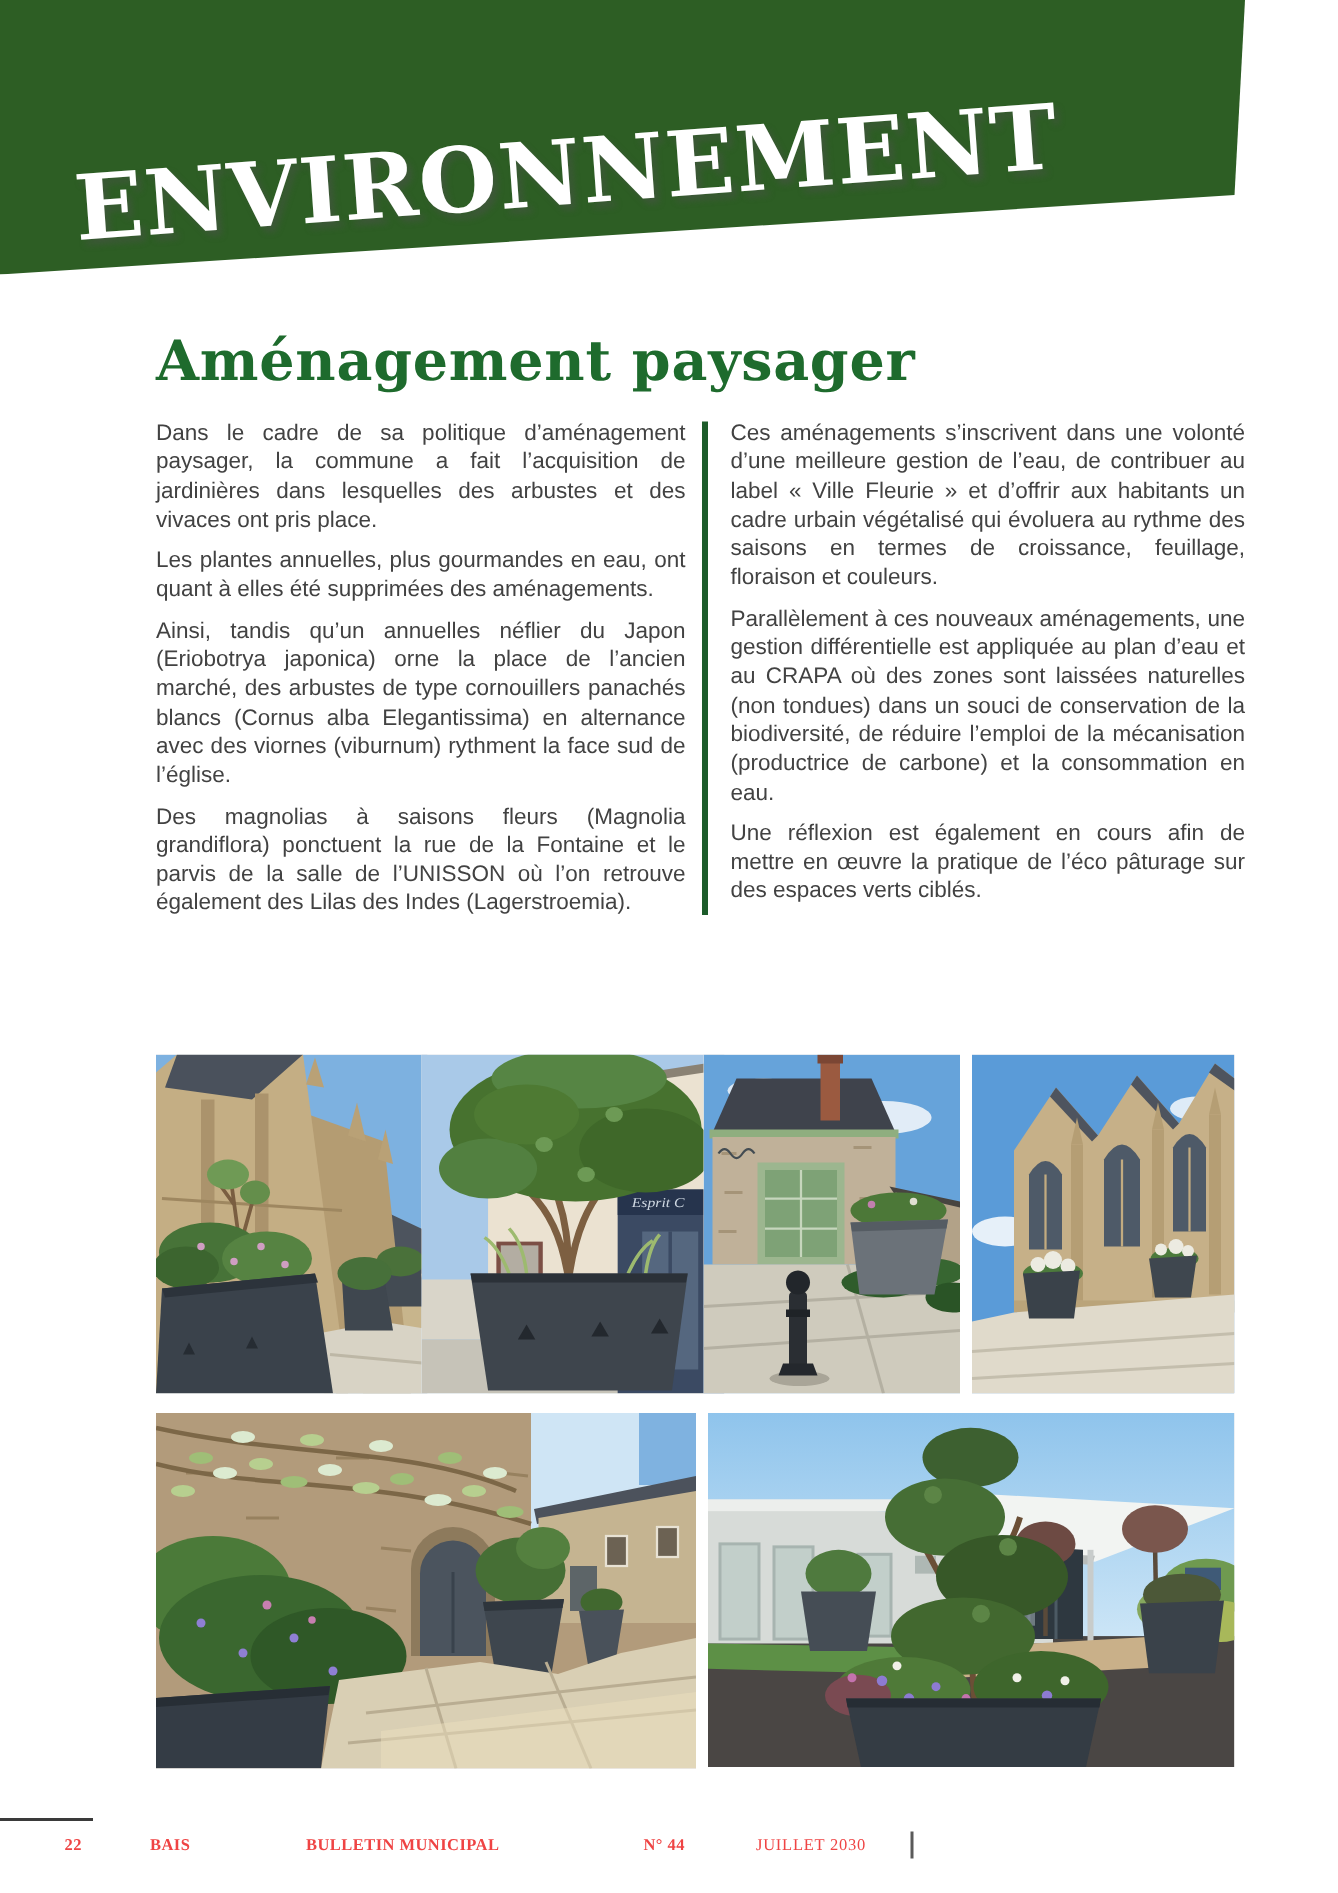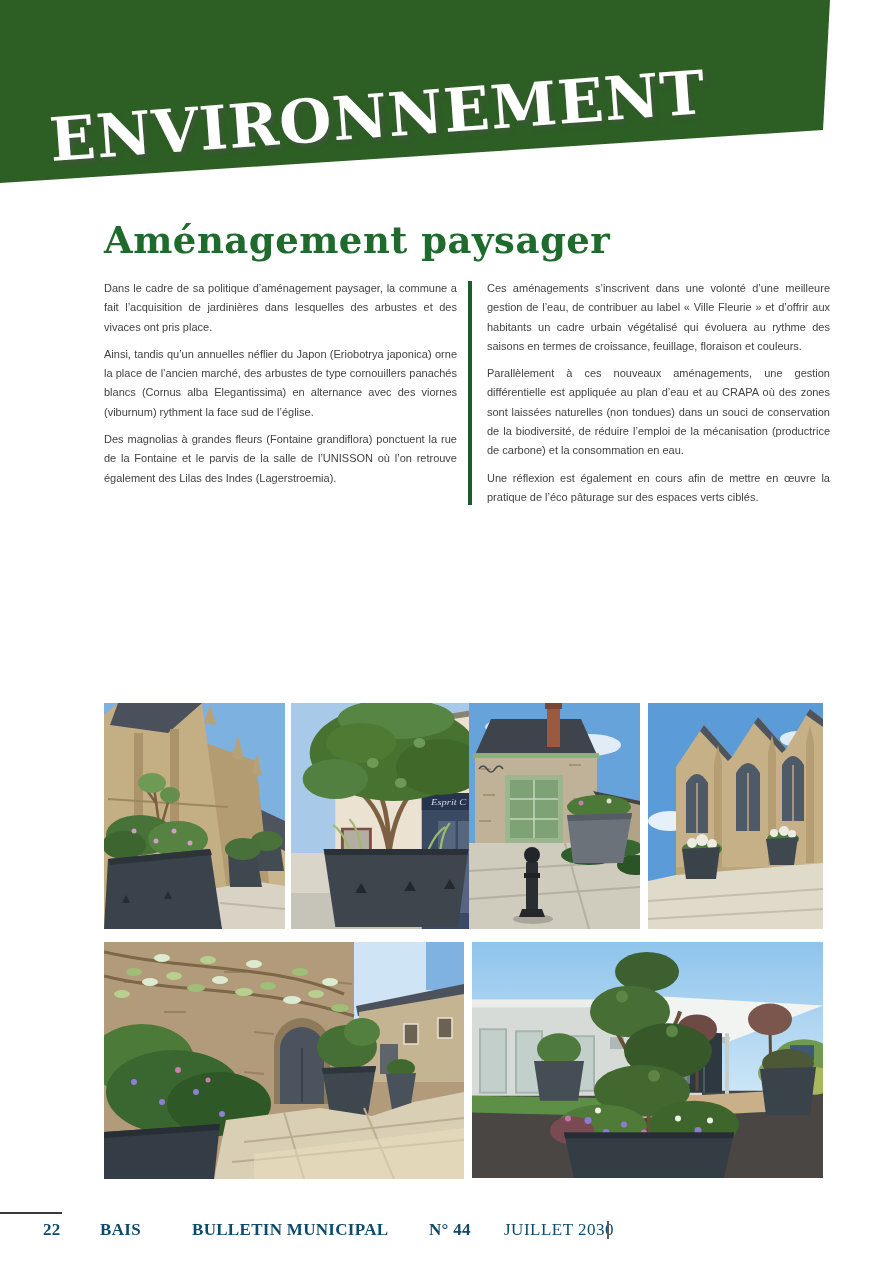--- a/index.html
+++ b/index.html
@@ -14,60 +14,61 @@
   .banner-word{position:absolute;left:52px;top:110px;margin:0;white-space:nowrap;
                font-family:"DejaVu Serif","Liberation Serif",serif;font-weight:bold;font-size:60px;line-height:60px;
                color:#ffffff;letter-spacing:1px;transform:rotate(-4.2deg);transform-origin:0 100%;
                text-shadow:3px 4px 4px rgba(80,80,80,.45);}
 
   
   .article-title{position:absolute;left:104px;top:218px;margin:0;
                  font-family:"DejaVu Serif","Liberation Serif",serif;font-weight:bold;font-size:37px;line-height:44px;
                  color:#1e6b2d;letter-spacing:.5px;text-align:right;}
   .columns{position:absolute;left:104px;top:279px;width:726px;display:flex;align-items:stretch;}
-  .col{font-size:11px;line-height:19.3px;color:#424242;text-align:justify;}
+  .col{font-size:15px;line-height:19.3px;color:#424242;text-align:justify;}
   .col p{margin:0 0 8px;}
   .col p:last-child{margin-bottom:0;}
   .col-left{width:353px;}
   .col-divider{width:4px;background:#1d5c2a;margin:2px 15px 2px 11px;}
   .col-right{flex:1;}
 
   
   figure.ph{position:absolute;margin:0;overflow:hidden;background:#eee;}
   figure.ph svg{display:block;width:100%;height:100%;}
 
   
   .footer-rule{position:absolute;left:0;top:1212px;width:62px;height:2px;background:#3a3a3a;}
   .footer-endmark{position:absolute;left:607px;top:1221px;width:2px;height:18px;background:#5a5a5a;}
   .fitem{position:absolute;top:1219px;margin:0;font-family:"Liberation Serif",serif;font-weight:bold;
-         font-size:17px;line-height:22px;color:#0c4a6e;letter-spacing:.3px;}
+         font-size:11px;line-height:22px;color:#ef4444;letter-spacing:.3px;}
   .fitem.light{font-weight:normal;letter-spacing:.5px;}
   .f-page{left:43px;}
   .f-commune{left:100px;}
-  .f-bulletin{left:192px;}
+  .f-bulletin{left:204px;}
   .f-issue{left:429px;}
   .f-date{left:504px;}
 </style>
 </head>
 <body>
 
 <div class="page">
 
   <header class="banner">
     <div class="banner-bg"></div>
     <h1 class="banner-word">ENVIRONNEMENT</h1>
   </header>
 
   <h2 class="article-title">Aménagement paysager</h2>
 
   <section class="columns">
     <div class="col col-left">
       <p>Dans le cadre de sa politique d’aménagement paysager, la commune a fait l’acquisition de jardinières dans lesquelles des arbustes et des vivaces ont pris place.</p>
+      <p>Les plantes annuelles, plus gourmandes en eau, ont quant à elles été supprimées des aménagements.</p>
       <p>Ainsi, tandis qu’un annuelles néflier du Japon (Eriobotrya japonica) orne la place de l’ancien marché, des arbustes de type cornouillers panachés blancs (Cornus alba Elegantissima) en alternance avec des viornes (viburnum) rythment la face sud de l’église.</p>
-      <p>Des magnolias à grandes fleurs (Fontaine grandiflora) ponctuent la rue de la Fontaine et le parvis de la salle de l’UNISSON où l’on retrouve également des Lilas des Indes (Lagerstroemia).</p>
+      <p>Des magnolias à saisons fleurs (Magnolia grandiflora) ponctuent la rue de la Fontaine et le parvis de la salle de l’UNISSON où l’on retrouve également des Lilas des Indes (Lagerstroemia).</p>
     </div>
     <div class="col-divider"></div>
     <div class="col col-right">
       <p>Ces aménagements s’inscrivent dans une volonté d’une meilleure gestion de l’eau, de contribuer au label « Ville Fleurie » et d’offrir aux habitants un cadre urbain végétalisé qui évoluera au rythme des saisons en termes de croissance, feuillage, floraison et couleurs.</p>
       <p>Parallèlement à ces nouveaux aménagements, une gestion différentielle est appliquée au plan d’eau et au CRAPA où des zones sont laissées naturelles (non tondues) dans un souci de conservation de la biodiversité, de réduire l’emploi de la mécanisation (productrice de carbone) et la consommation en eau.</p>
       <p>Une réflexion est également en cours afin de mettre en œuvre la pratique de l’éco pâturage sur des espaces verts ciblés.</p>
     </div>
   </section>
 
   <figure class="ph" style="left:104px;top:703px;width:181px;height:226px" aria-label="Jardinières anthracite le long de la face sud de l’église">
@@ -100,21 +101,21 @@
         <circle cx="52" cy="138" r="2.5" fill="#cf9ec2"></circle>
       <circle cx="70" cy="128" r="2.5" fill="#cf9ec2"></circle>
         <circle cx="86" cy="140" r="2.5" fill="#cf9ec2"></circle>
       <polygon points="4,156 106,146 118,226 0,226" fill="#3a424b"></polygon>
       <polygon points="4,156 106,146 108,152 6,162" fill="#2c333b"></polygon>
       <path d="M22,192 l4,8 h-8 z" fill="#262c33"></path>
       <path d="M64,188 l4,8 h-8 z" fill="#262c33"></path>
     </svg>
   </figure>
 
-  <figure class="ph" style="left:291px;top:703px;width:202px;height:226px" aria-label="Néflier du Japon dans une grande jardinière anthracite">
+  <figure class="ph" style="left:281px;top:703px;width:202px;height:226px" aria-label="Néflier du Japon dans une grande jardinière anthracite">
     <svg viewBox="0 0 173 226" preserveAspectRatio="none" aria-hidden="true">
       <rect width="173" height="226" fill="#a9c9e8"></rect>
       <rect x="0" y="150" width="40" height="40" fill="#d9d5c9"></rect>
       <polygon points="38,26 173,6 173,226 38,226" fill="#ebe2d1"></polygon>
       <polygon points="34,29 173,4 173,10 36,34" fill="#8a8274"></polygon>
       <rect x="0" y="190" width="173" height="36" fill="#c6c3b8"></rect>
       <rect x="52" y="56" width="20" height="30" fill="#b3ada2" stroke="#7c4f45" stroke-width="2.5"></rect>
       <rect x="44" y="126" width="24" height="34" fill="#b3ada2" stroke="#7c4f45" stroke-width="2.5"></rect>
       <rect x="112" y="90" width="61" height="136" fill="#3b4a63"></rect>
       <rect x="112" y="90" width="61" height="17" fill="#26344d"></rect>

